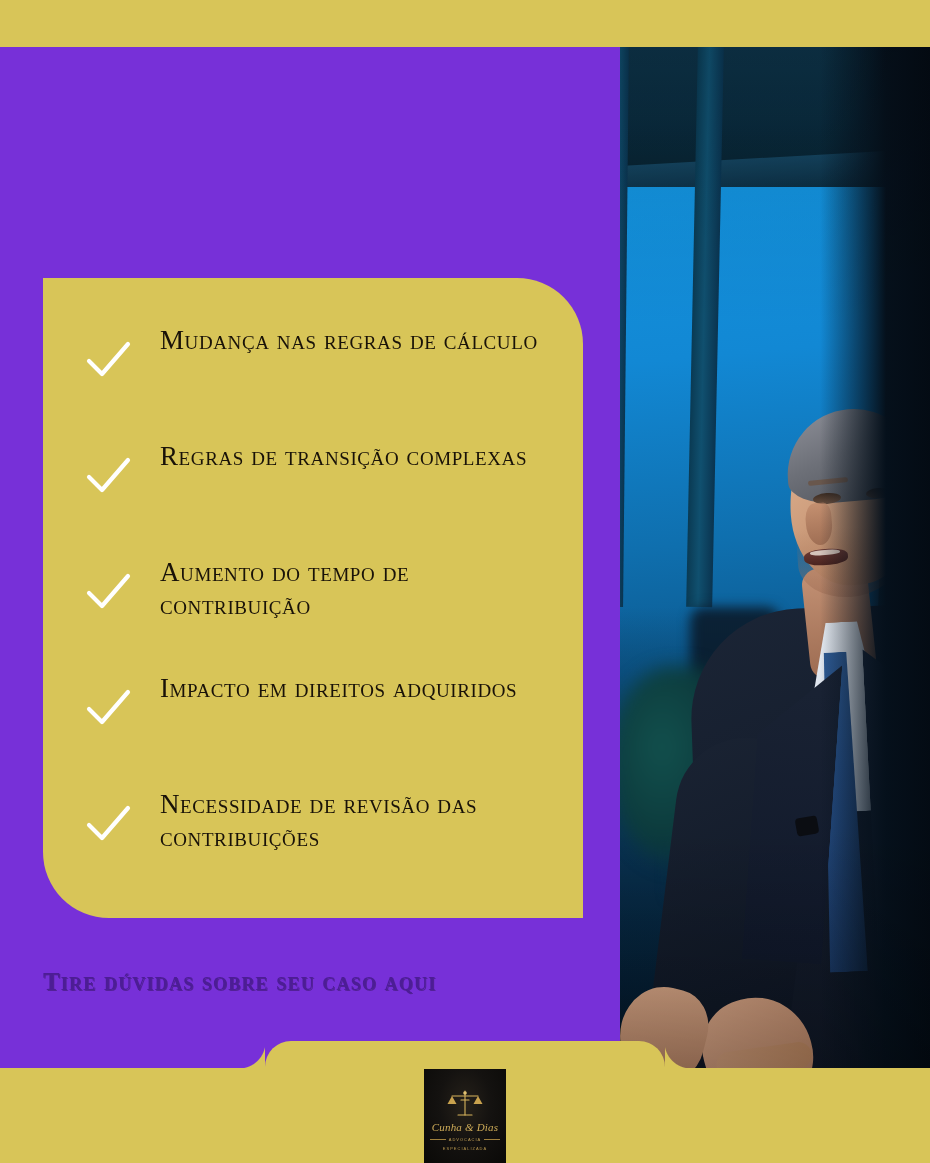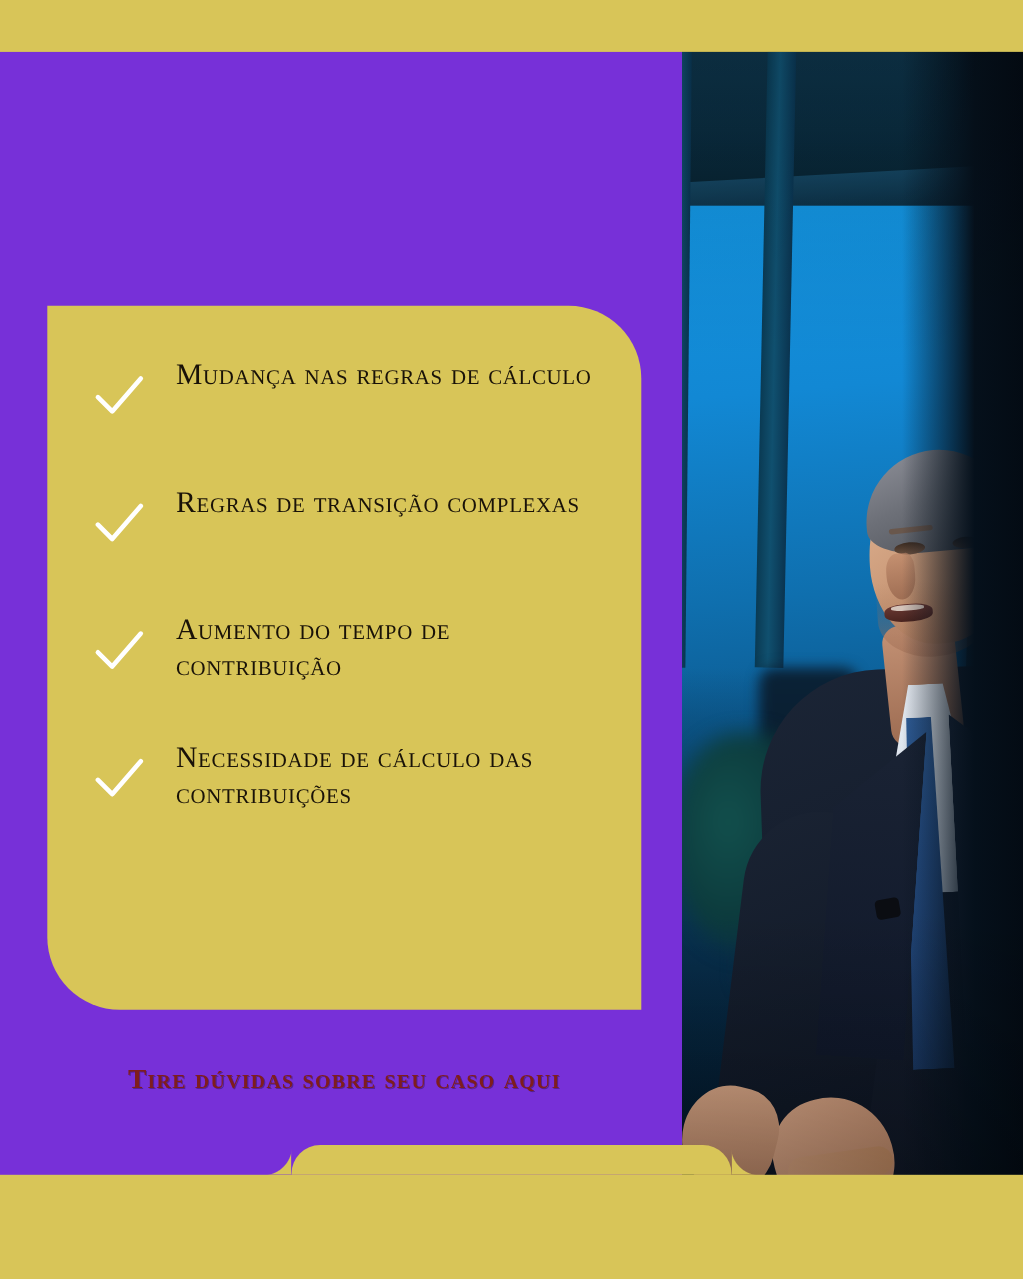--- a/index.html
+++ b/index.html
@@ -248,22 +248,22 @@
     line-height:1.22;
     font-variant:small-caps;
     letter-spacing:.6px;
     padding-top:6px;
     max-width:400px;
   }
 
   
   .cta{
     position:absolute;left:43px;top:968px;width:540px;
-    z-index:5;text-align:center;
-    color:#7f1d1d;
+    z-index:5;
+    color:#4c1d95;
     font-family:"Liberation Serif", serif;
     font-size:25px;
     font-weight:700;
     font-variant:small-caps;
     letter-spacing:1.2px;
     text-shadow:1px 1px 0 rgba(0,0,0,.3);
   }
 
   
   .bottom{
@@ -404,32 +404,60 @@
 
       <div class="item">
         <span class="check">
           <svg viewBox="0 0 56 56" xmlns="http://www.w3.org/2000/svg">
             <path d="M9 29 L22 42 L48 12" fill="none" stroke="#FFFFFF" stroke-width="4.2" stroke-linecap="round" stroke-linejoin="round"></path>
           </svg>
         </span>
         <span class="item-text">Aumento do tempo de contribuição</span>
       </div>
 
-
       <div class="item">
         <span class="check">
           <svg viewBox="0 0 56 56" xmlns="http://www.w3.org/2000/svg">
             <path d="M9 29 L22 42 L48 12" fill="none" stroke="#FFFFFF" stroke-width="4.2" stroke-linecap="round" stroke-linejoin="round"></path>
           </svg>
         </span>
-        <span class="item-text">Necessidade de cálculo das contribuições</span>
+        <span class="item-text">Impacto em direitos adquiridos</span>
+      </div>
+
+      <div class="item">
+        <span class="check">
+          <svg viewBox="0 0 56 56" xmlns="http://www.w3.org/2000/svg">
+            <path d="M9 29 L22 42 L48 12" fill="none" stroke="#FFFFFF" stroke-width="4.2" stroke-linecap="round" stroke-linejoin="round"></path>
+          </svg>
+        </span>
+        <span class="item-text">Necessidade de revisão das contribuições</span>
       </div>
 
     </div>
   </div>
 
   <div class="cta">Tire dúvidas sobre seu caso aqui</div>
 
   <div class="bottom"></div>
   <div class="bottom-tab"></div>
 
+  <div class="logo">
+    <div class="logo-emblem">
+      <svg viewBox="0 0 40 30" xmlns="http://www.w3.org/2000/svg">
+        <g fill="none" stroke="#D8B45C" stroke-width="1.1" stroke-linecap="round">
+          <line x1="20" y1="2" x2="20" y2="26"></line>
+          <line x1="7" y1="7" x2="33" y2="7"></line>
+          <path d="M7 7 L2.5 15 h9 Z" fill="#C9A24E" stroke="none"></path>
+          <path d="M33 7 L28.5 15 h9 Z" fill="#C9A24E" stroke="none"></path>
+          <line x1="13" y1="26" x2="27" y2="26"></line>
+          <line x1="16" y1="11" x2="24" y2="11"></line>
+        </g>
+        <circle cx="20" cy="4" r="1.8" fill="#E2C271"></circle>
+      </svg>
+    </div>
+    <div class="logo-name">Cunha &amp; Dias</div>
+    <div class="logo-rule l"></div>
+    <div class="logo-rule r"></div>
+    <div class="logo-sub">ADVOCACIA</div>
+    <div class="logo-sub2">ESPECIALIZADA</div>
+  </div>
 
 </div>
 
 </body></html>

